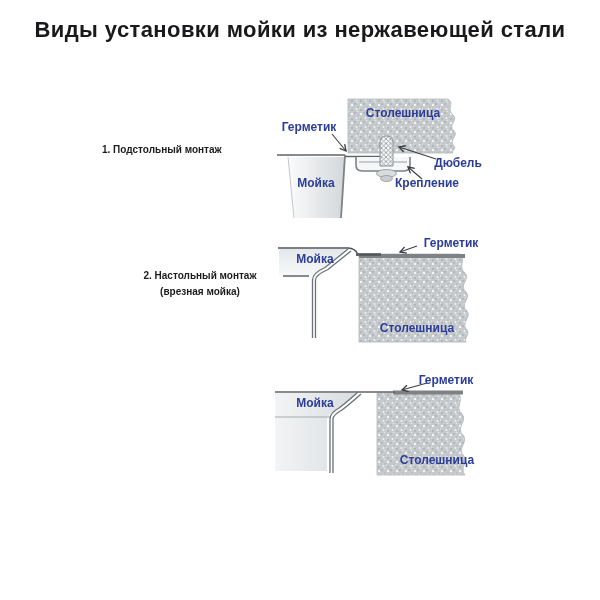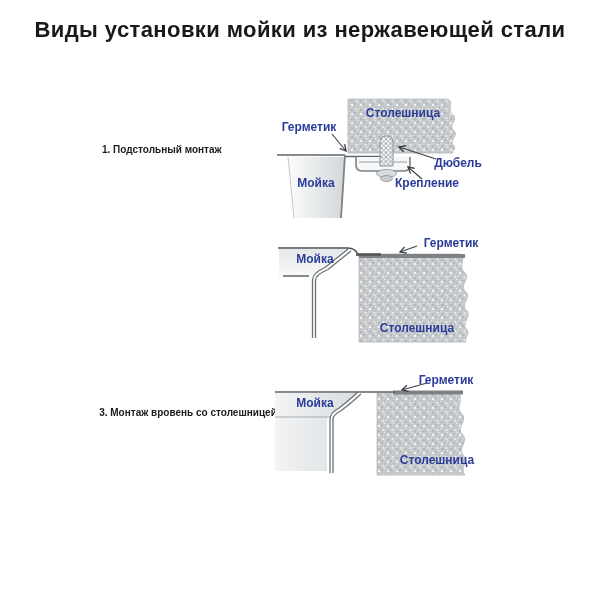--- a/index.html
+++ b/index.html
@@ -85,20 +85,24 @@
     <path d="M356,74 L319,62" stroke="#3a3f45" stroke-width="1.1" fill="none" marker-end="url(#arrowhead)"></path>
     <path d="M342,94 L328,82" stroke="#3a3f45" stroke-width="1.1" fill="none" marker-end="url(#arrowhead)"></path>
 
     <text class="lbl" x="323" y="32" text-anchor="middle">Столешница</text>
     <text class="lbl" x="229" y="46" text-anchor="middle">Герметик</text>
     <text class="lbl" x="236" y="102" text-anchor="middle">Мойка</text>
     <text class="lbl" x="378" y="82" text-anchor="middle">Дюбель</text>
     <text class="lbl" x="347" y="102" text-anchor="middle">Крепление</text>
   </svg>
 
+  <div class="diagram-title dt-2">
+    <div>2. Настольный монтаж</div>
+    <div class="subtitle">(врезная мойка)</div>
+  </div>
 
   <svg class="p2" width="420" height="112" viewBox="0 0 420 112">
 
     <path d="M279,19 H380 C387,25 377,31 385,38 C391,44 378,50 386,57 C392,63 379,69 387,76 C392,82 380,88 387,95 C390,99 384,103 386,107 H279 Z" fill="url(#granite)" stroke="#b0b5b9" stroke-width="0.8"></path>
 
     <rect x="279" y="19" width="106" height="4" fill="#7e8285"></rect>
 
     <path d="M199,14 H266 Q251,27 243,34 Q236,39 235,45 L231,45 L199,42 Z" fill="url(#sinkGradV)"></path>
 
     <path d="M198,13 H268 Q275,13.5 277,18 L277,21" stroke="#4f545a" stroke-width="1.7" fill="none"></path>
@@ -109,21 +113,20 @@
     <path d="M203,41 H229" stroke="#3a3f45" stroke-width="1.2" fill="none"></path>
 
     <path d="M337,11 L320,17" stroke="#3a3f45" stroke-width="1.1" fill="none" marker-end="url(#arrowhead)"></path>
 
     <text class="lbl" x="235" y="28" text-anchor="middle">Мойка</text>
     <text class="lbl" x="371" y="12" text-anchor="middle">Герметик</text>
     <text class="lbl" x="337" y="97" text-anchor="middle">Столешница</text>
   </svg>
 
   <div class="diagram-title dt-3">
-    <div>3. Монтаж вровень со столешницей</div>
   </div>
 
   <svg class="p3" width="420" height="112" viewBox="0 0 420 112">
 
     <path d="M297,23 H378 C385,30 374,37 382,44 C388,51 375,58 383,65 C389,72 376,79 384,86 C389,92 379,98 385,105 L297,105 Z" fill="url(#granite)" stroke="#b0b5b9" stroke-width="0.8"></path>
 
     <rect x="313" y="20.5" width="70" height="4" fill="#7e8285"></rect>
 
     <path d="M195,23 H276 Q264,34 256,40 Q248,44 247,49 V101 H195 Z" fill="url(#sinkGradH3)"></path>
     <path d="M195,47 H250" stroke="#a6abaf" stroke-width="1.1" fill="none"></path>

